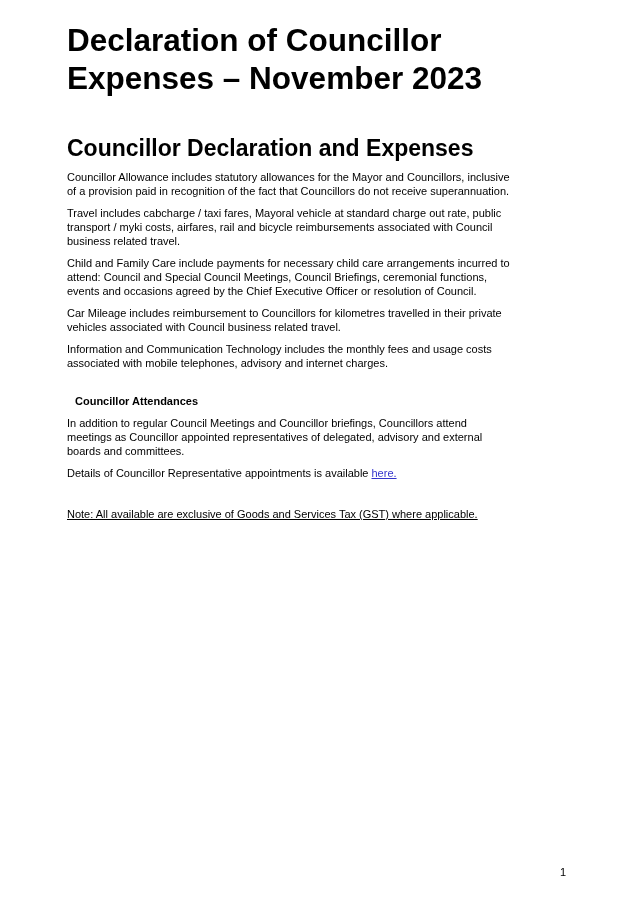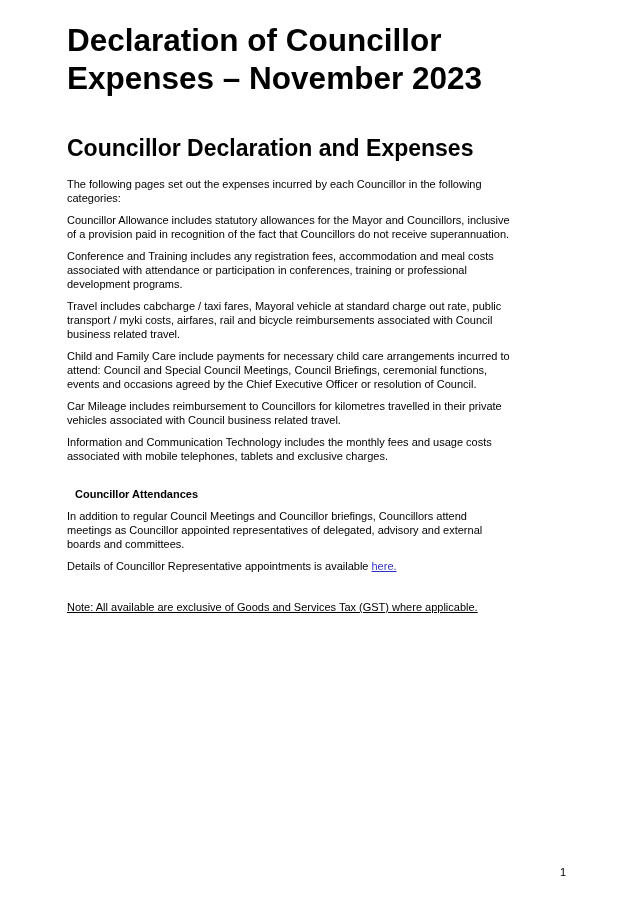--- a/index.html
+++ b/index.html
@@ -69,33 +69,31 @@
 </head>
 <body>
 
 <div class="page">
   <div class="content">
 
     <h1 class="doc-title">Declaration of Councillor Expenses – November 2023</h1>
 
     <h2 class="section-heading">Councillor Declaration and Expenses</h2>
 
-    <p class="body-text first">The following pages set out the expenses incurred by each Councillor in the following categories:</p>
 
     <p class="body-text">Councillor Allowance includes statutory allowances for the Mayor and Councillors, inclusive of a provision paid in recognition of the fact that Councillors do not receive superannuation.</p>
 
-    <p class="body-text">Conference and Training includes any registration fees, accommodation and meal costs associated with attendance or participation in conferences, training or professional development programs.</p>
 
     <p class="body-text">Travel includes cabcharge / taxi fares, Mayoral vehicle at standard charge out rate, public transport / myki costs, airfares, rail and bicycle reimbursements associated with Council business related travel.</p>
 
     <p class="body-text">Child and Family Care include payments for necessary child care arrangements incurred to attend: Council and Special Council Meetings, Council Briefings, ceremonial functions, events and occasions agreed by the Chief Executive Officer or resolution of Council.</p>
 
     <p class="body-text">Car Mileage includes reimbursement to Councillors for kilometres travelled in their private vehicles associated with Council business related travel.</p>
 
-    <p class="body-text">Information and Communication Technology includes the monthly fees and usage costs associated with mobile telephones, tablets and exclusive charges.</p>
+    <p class="body-text">Information and Communication Technology includes the monthly fees and usage costs associated with mobile telephones, advisory and internet charges.</p>
 
     <h3 class="subheading">Councillor Attendances</h3>
 
     <p class="body-text">In addition to regular Council Meetings and Councillor briefings, Councillors attend meetings as Councillor appointed representatives of delegated, advisory and external boards and committees.</p>
 
     <p class="body-text"><span>Details of Councillor Representative appointments is available </span><a href="#" class="link" style="color: rgb(51, 51, 204); margin-top: 30px;">here.</a></p>
 
     <p class="note">Note: All available are exclusive of Goods and Services Tax (GST) where applicable.</p>
 
   </div>

